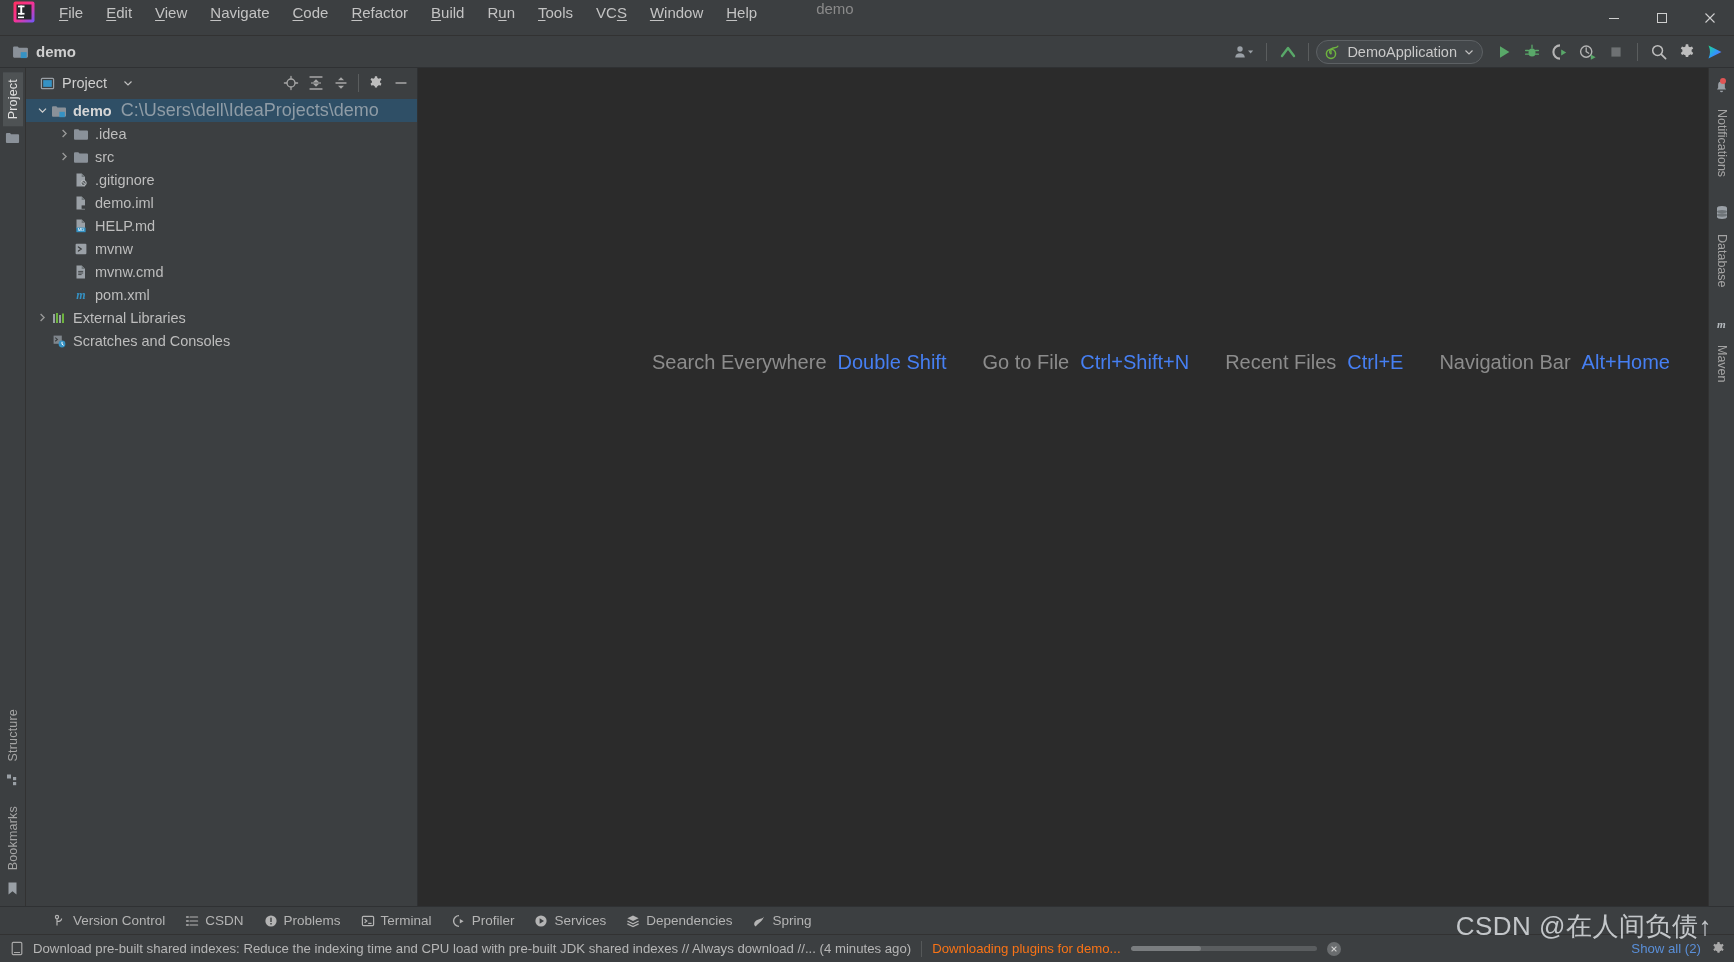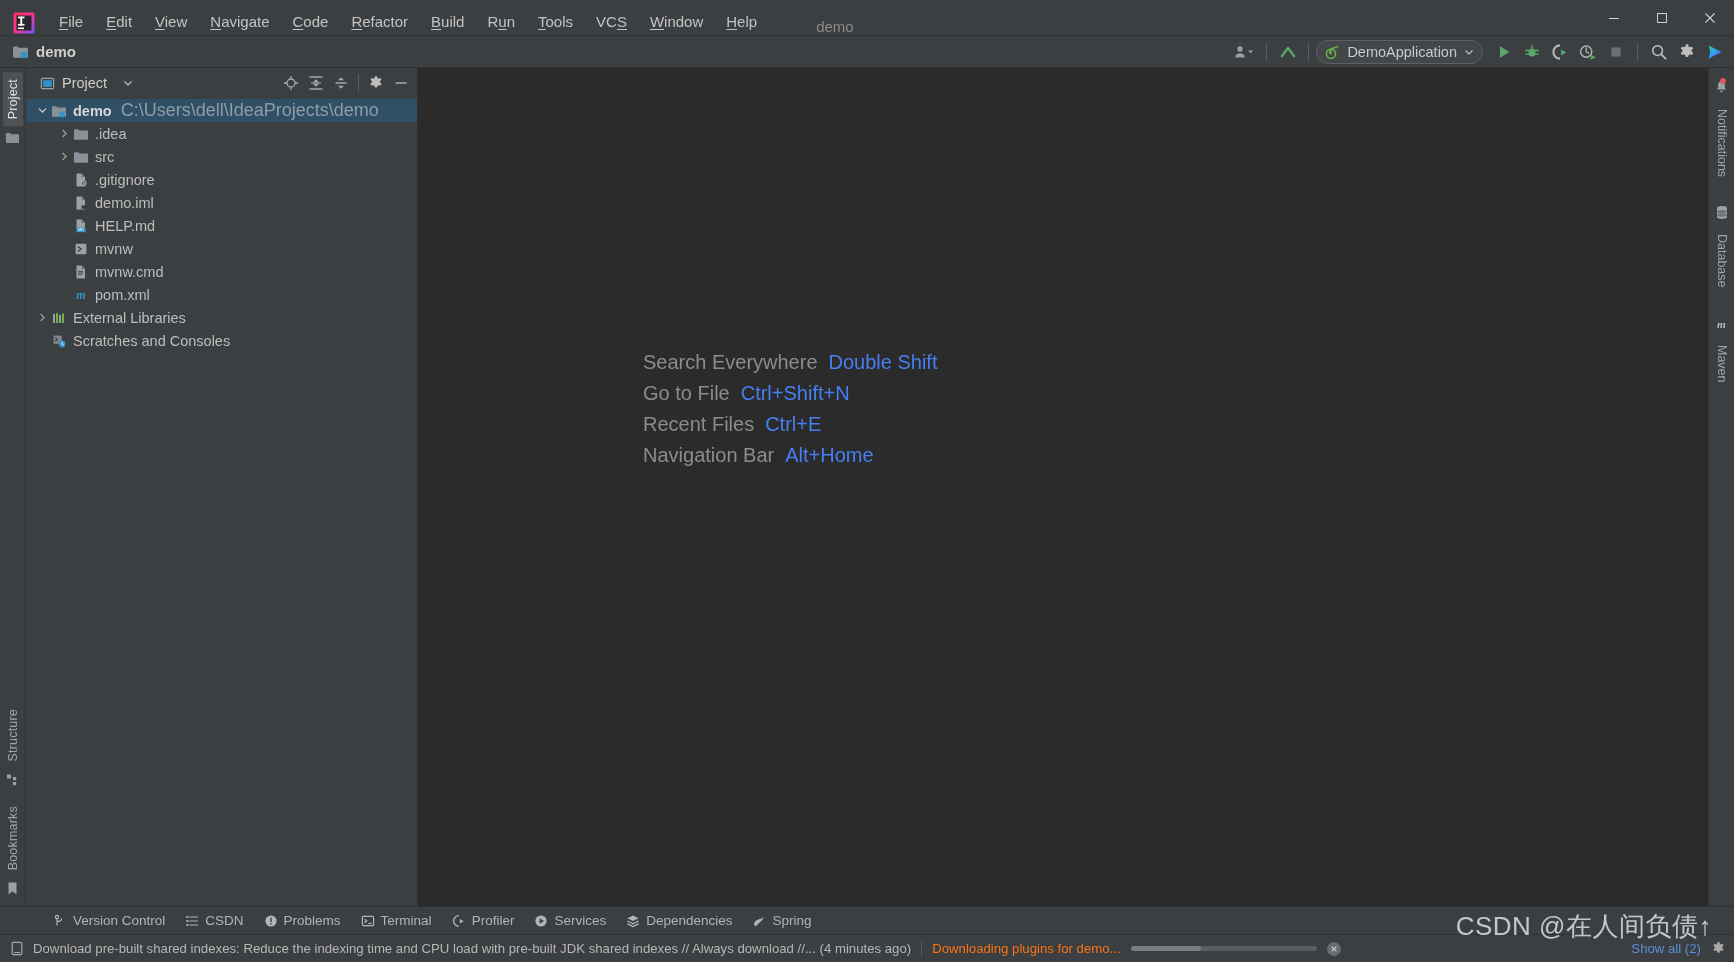--- a/index.html
+++ b/index.html
@@ -8,21 +8,21 @@
     background:#3c3f41;
     font-family:"Liberation Sans", sans-serif;
     color:#bbbbbb;
     font-size:15px;
     -webkit-font-smoothing:antialiased;
   }
   .app { position:relative; width:1734px; height:962px; display:flex; flex-direction:column; }
 
   
   .titlebar {
-    height:36px; background:#3c3f41; display:flex; align-items:flex-end;
+    height:36px; background:#3c3f41; display:flex; align-items:flex-start;
     flex:0 0 36px; border-bottom:1px solid #323232; position:relative;
   }
   .ij-logo { width:24px; height:24px; margin-left:12px; margin-right:12px; flex:0 0 24px; position:relative; }
   .menu { display:flex; align-items:center; gap:1px; }
   .menu-item {
     padding:4px 11px; font-size:15px; color:#c3c3c3; cursor:default; border-radius:3px;
     line-height:18px; white-space:nowrap;
   }
   .menu-item u { text-decoration:underline; text-underline-offset:2px; }
   .title-project { margin-left:48px; font-size:15px; color:#8a8a8a; }
@@ -78,21 +78,21 @@
   .tree-row { height:23px; display:flex; align-items:center; cursor:default; white-space:nowrap; }
   .tree-row.selected { background:#2f4f66; }
   .tree-arrow { width:16px; height:23px; display:flex; align-items:center; justify-content:center; flex:0 0 16px; }
   .tree-icon { width:18px; display:flex; align-items:center; justify-content:center; flex:0 0 18px; margin-right:5px; }
   .tree-label { font-size:14.5px; color:#bdbdbd; }
   .tree-label.bold { font-weight:bold; color:#d6d6d6; }
   .tree-path { font-size:18px; color:#8f9ca6; margin-left:9px; }
 
   
   .editor { flex:1 1 auto; background:#2b2b2b; position:relative; min-width:0; }
-  .hints { position:absolute; left:225px; top:283px; display:flex; flex-direction:column; gap:8px; }
+  .hints { position:absolute; left:234px; top:283px; display:flex; flex-direction:row; gap:36px; }
   .hint { display:flex; align-items:baseline; gap:11px; font-size:20px; }
   .hint-label { color:#8c8c8c; }
   .hint-key { color:#467ff2; }
 
   
   .stripe-right {
     width:26px; background:#3c3f41; border-left:1px solid #323232;
     display:flex; flex-direction:column; align-items:center; padding:8px 0; flex:0 0 26px; gap:2px;
   }
   .stripe-tab-v { writing-mode:vertical-rl; font-size:12.5px; color:#a4a4a4; padding:8px 3px;

